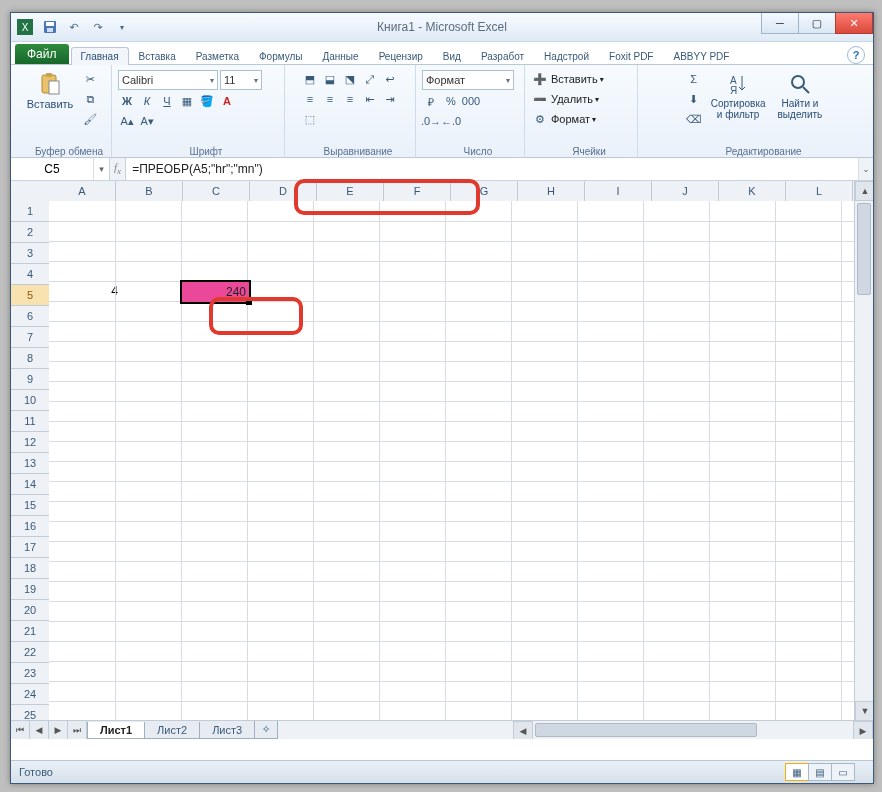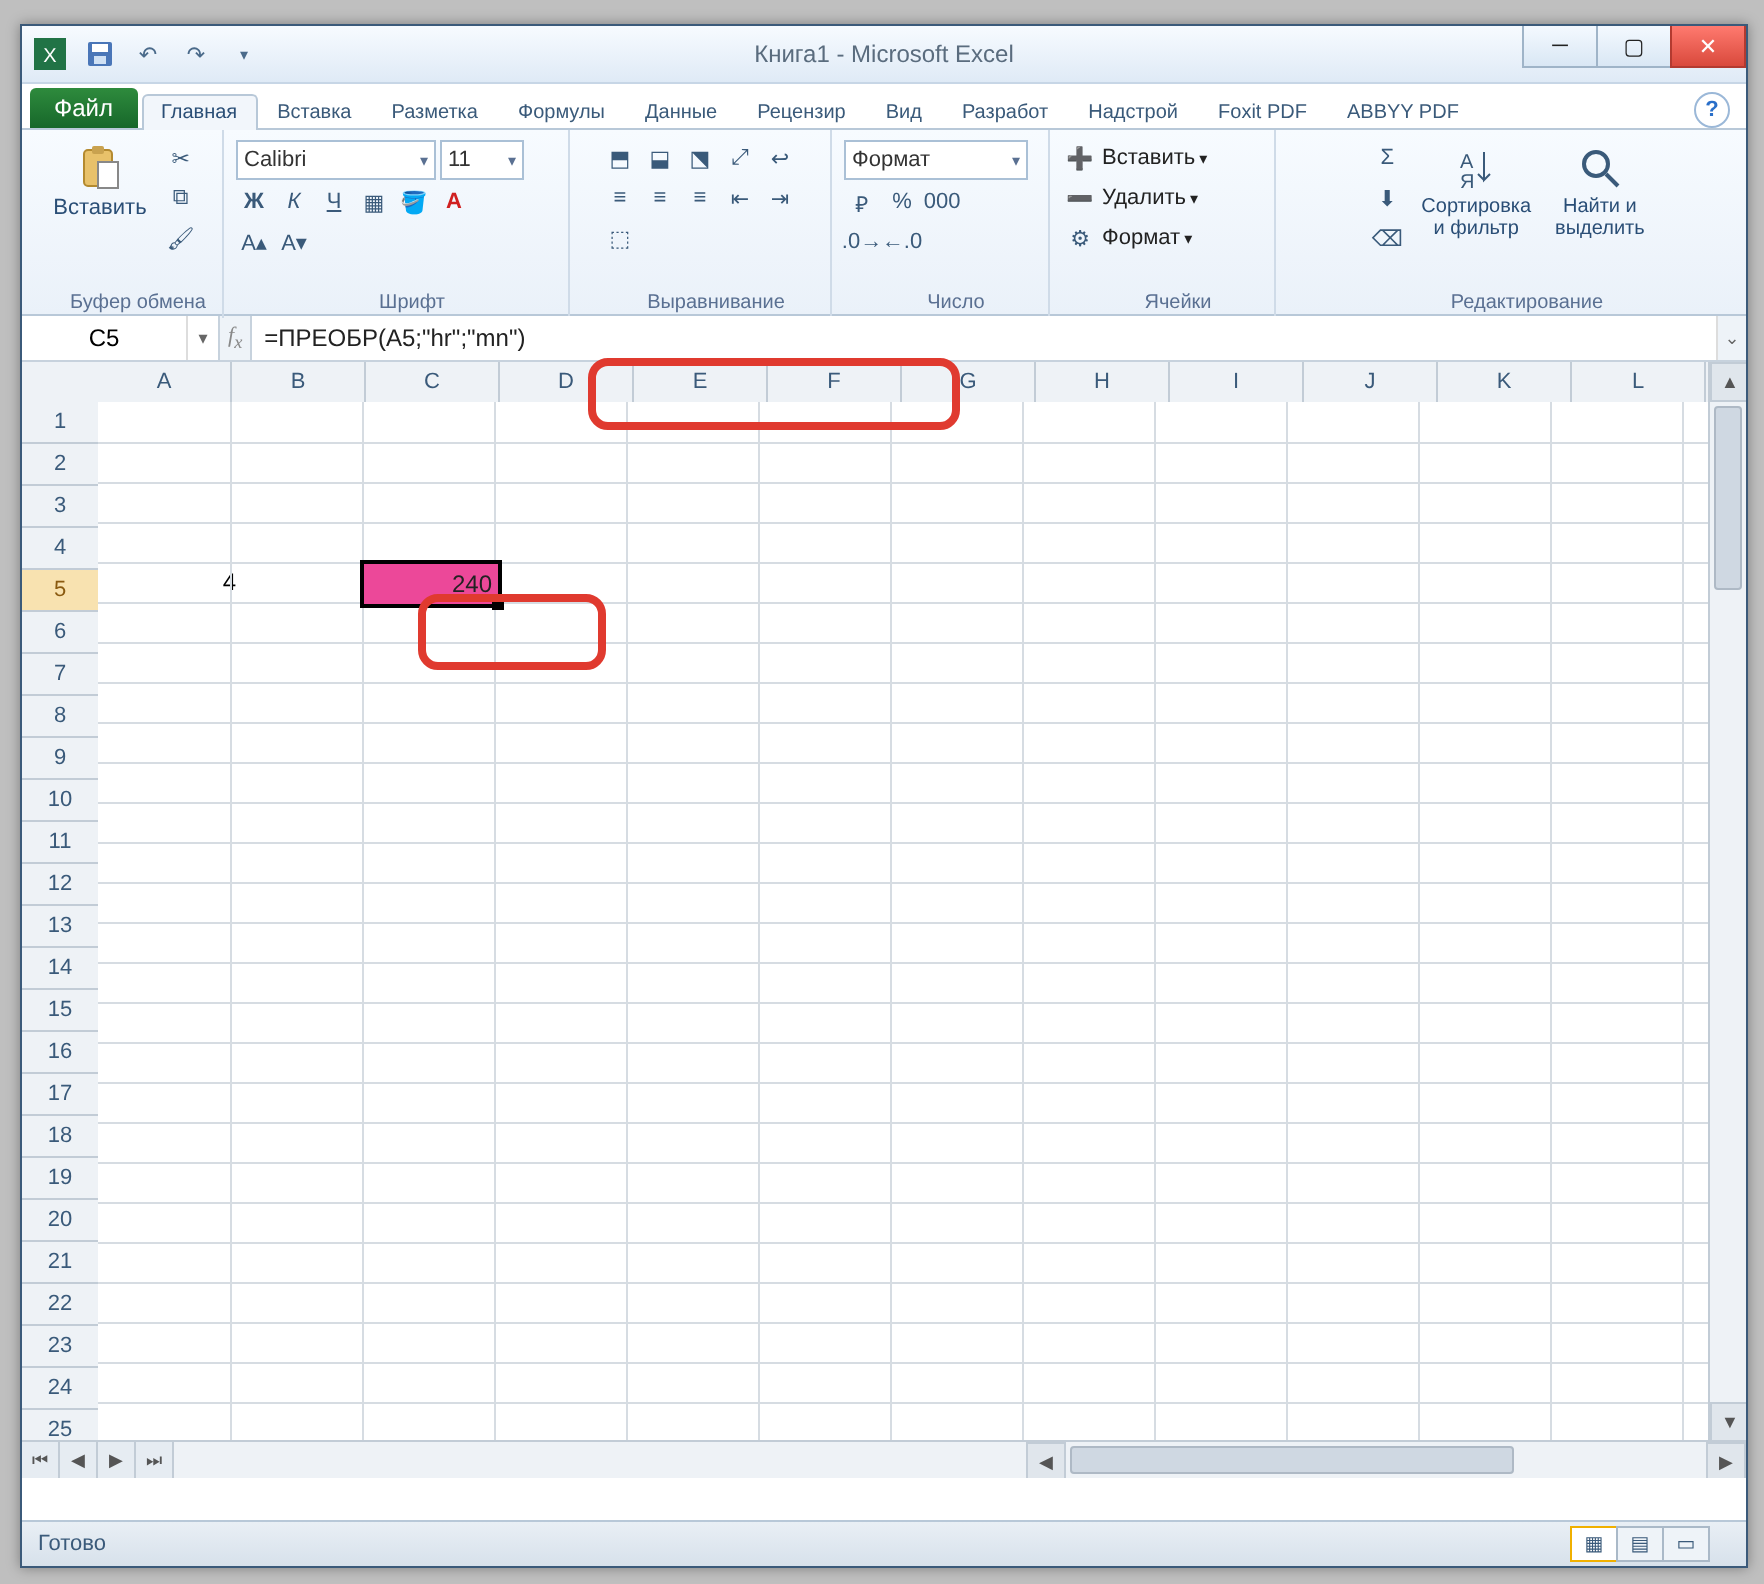--- a/index.html
+++ b/index.html
@@ -408,20 +408,26 @@
   </div>
 
   <div class="hscroll">
     <div class="sheet-area">
       <div class="sheet-nav">
         <div class="nb">⏮</div>
         <div class="nb">◀</div>
         <div class="nb">▶</div>
         <div class="nb">⏭</div>
       </div>
+      <div class="sheets">
+        <div class="sheet active">Лист1</div>
+        <div class="sheet">Лист2</div>
+        <div class="sheet">Лист3</div>
+        <div class="sheet add">✧</div>
+      </div>
     </div>
     <div style="flex:1;display:flex">
       <div class="arr" style="margin-left:auto">◀</div>
       <div class="track" style="flex:0 0 320px">
                 <div class="thumb"></div>
               </div>
       <div class="arr">▶</div>
     </div>
   </div>
 </div>

